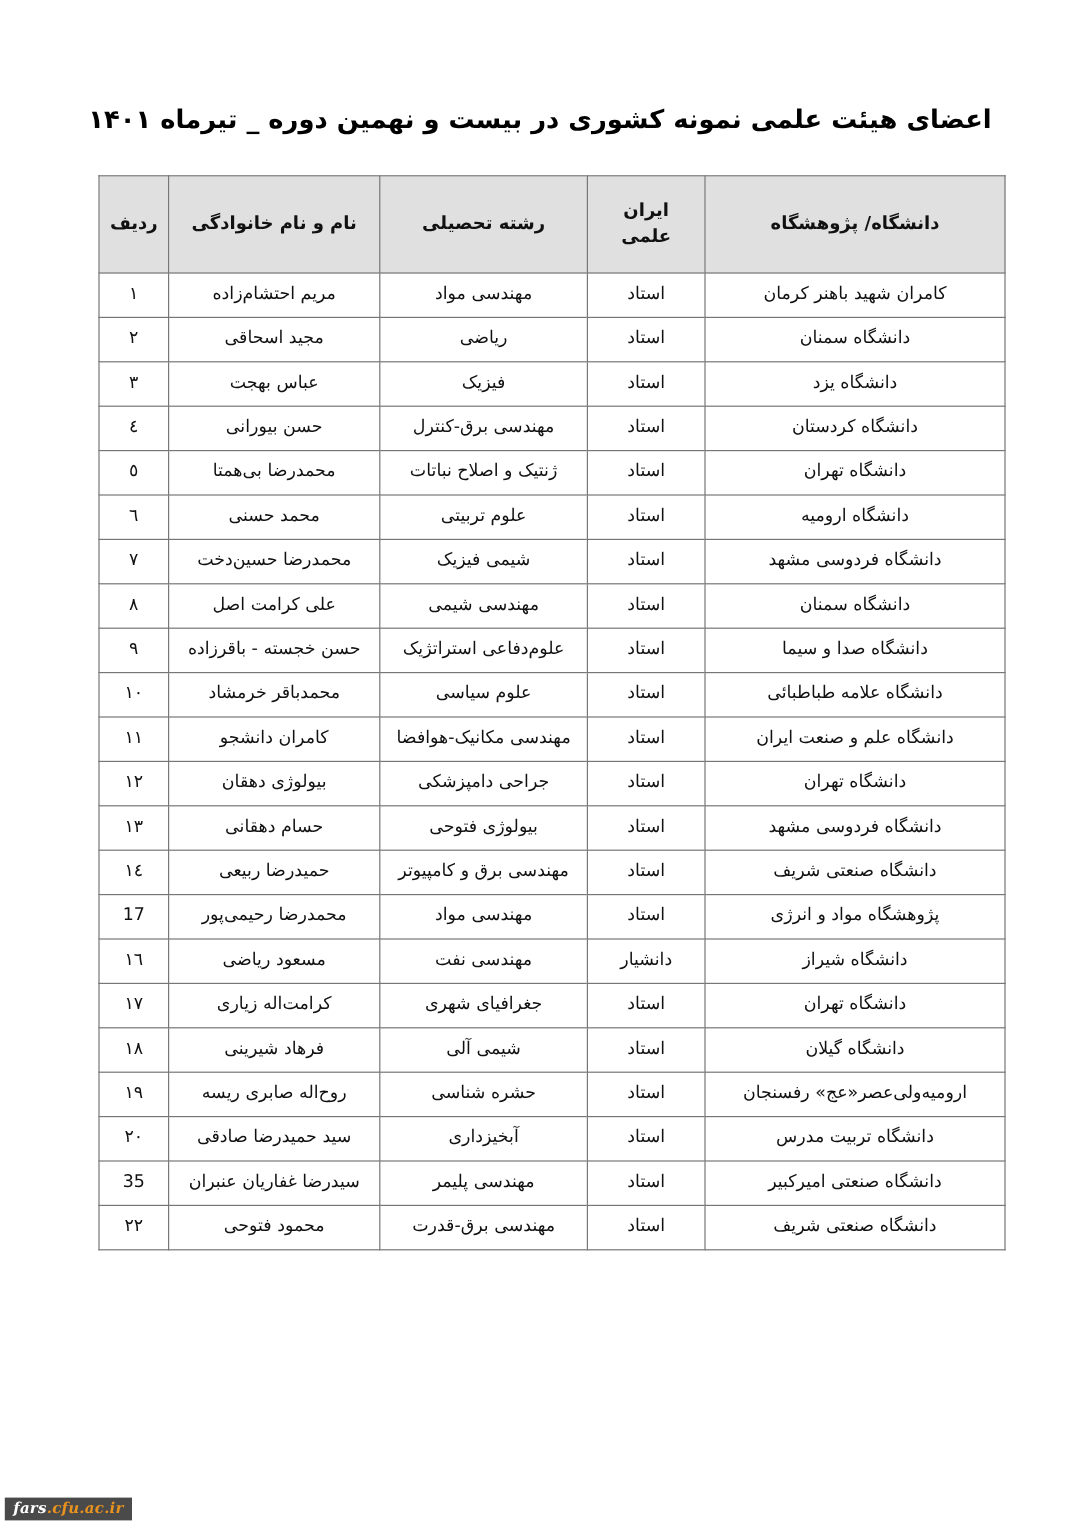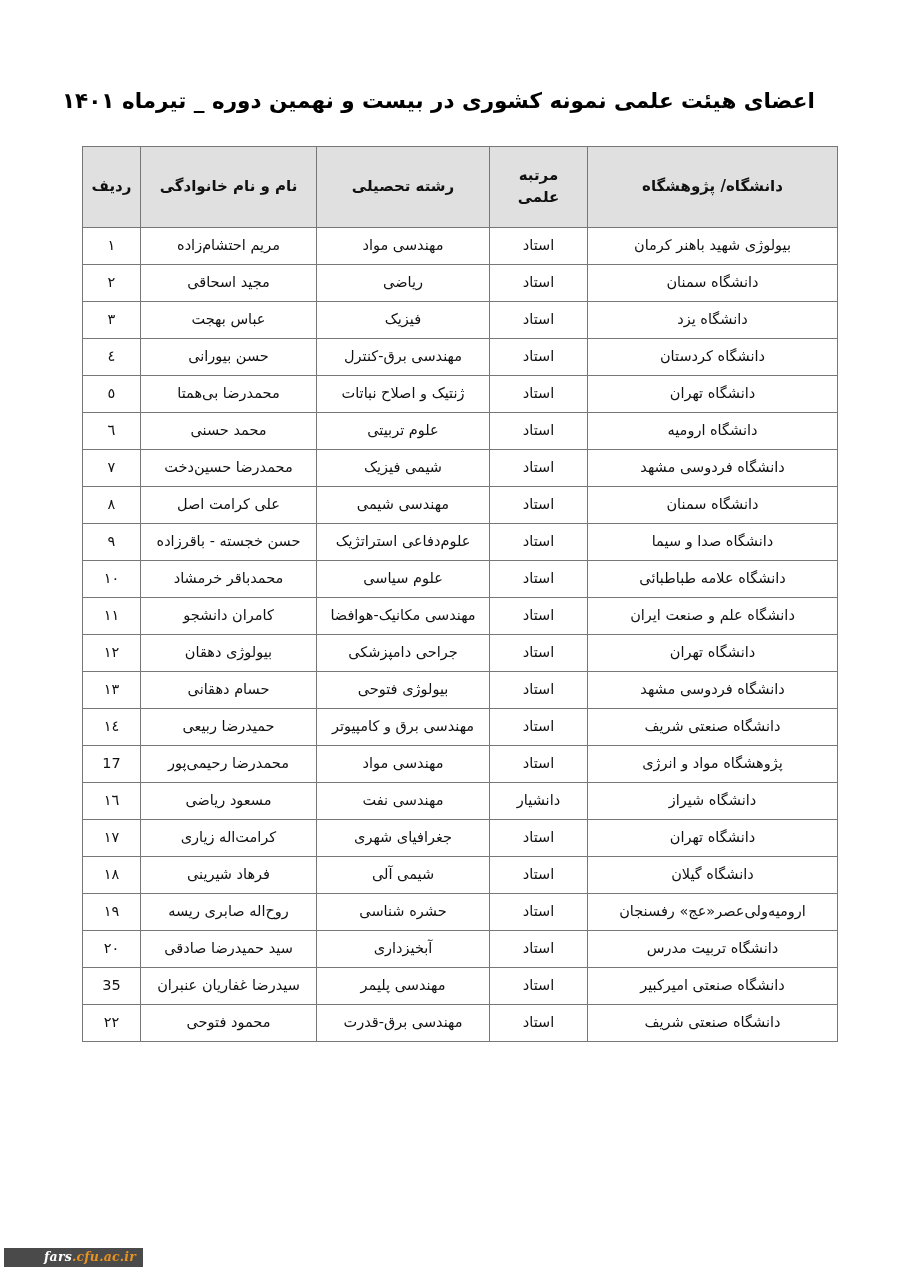--- a/index.html
+++ b/index.html
@@ -16,21 +16,21 @@
     color: #111111;
     overflow: hidden;
   }
 
   
   .page-title {
     position: absolute;
     top: 74px;
     right: 62px;
     left: 62px;
-    text-align: left;
+    text-align: center;
     direction: rtl;
     font-size: 21.5px;
     font-weight: bold;
     letter-spacing: 0px;
     line-height: 1.25;
     color: #000000;
     white-space: nowrap;
   }
 
   
@@ -105,52 +105,52 @@
     color: #ffffff;
     font-family: "DejaVu Serif", "Liberation Serif", serif;
     font-style: italic;
     font-weight: bold;
     font-size: 12.5px;
     padding: 2px 7px 3px 7px;
     letter-spacing: 0.2px;
     line-height: 1.1;
     white-space: nowrap;
   }
-  .footer-badge .host { color: #ffffff; margin-left: 33px; }
+  .footer-badge .host { color: #ffffff; }
   .footer-badge .domain { color: #e8921f; }
 </style>
 </head>
 <body>
 
 <h1 class="page-title">اعضای هیئت علمی نمونه کشوری در بیست و نهمین دوره _ تیرماه ۱۴۰۱</h1>
 
 <div class="table-wrap">
   <table class="members">
     <colgroup>
       <col class="c-univ">
       <col class="c-rank">
       <col class="c-field">
       <col class="c-name">
       <col class="c-radif">
     </colgroup>
     <thead>
       <tr>
         <th>دانشگاه/ پژوهشگاه</th>
         <th>
-          <span>مرتبه</span><br>
+          <span>ایران</span><br>
           <span>علمی</span>
         </th>
         <th>رشته تحصیلی</th>
         <th>نام و نام خانوادگی</th>
         <th>ردیف</th>
       </tr>
     </thead>
     <tbody id="members-body">
         <tr>
-          <td class="univ-cell">بیولوژی شهید باهنر کرمان</td>
+          <td class="univ-cell">کامران شهید باهنر کرمان</td>
           <td class="rank-cell">استاد</td>
           <td class="field-cell">مهندسی مواد</td>
           <td class="name-cell">مریم احتشام‌زاده</td>
           <td class="radif-cell">١</td>
         </tr>
         <tr>
           <td class="univ-cell">دانشگاه سمنان</td>
           <td class="rank-cell">استاد</td>
           <td class="field-cell">ریاضی</td>
           <td class="name-cell">مجید اسحاقی</td>

